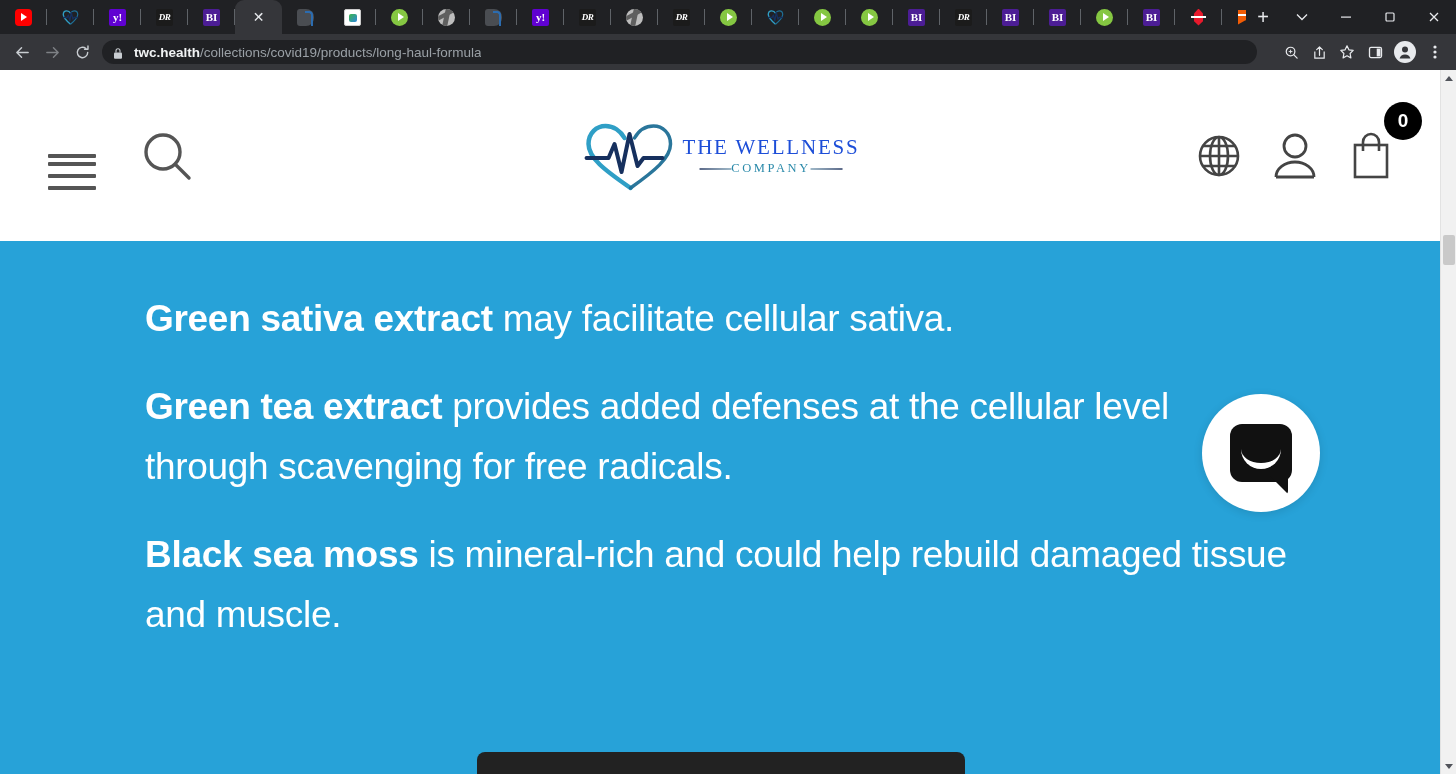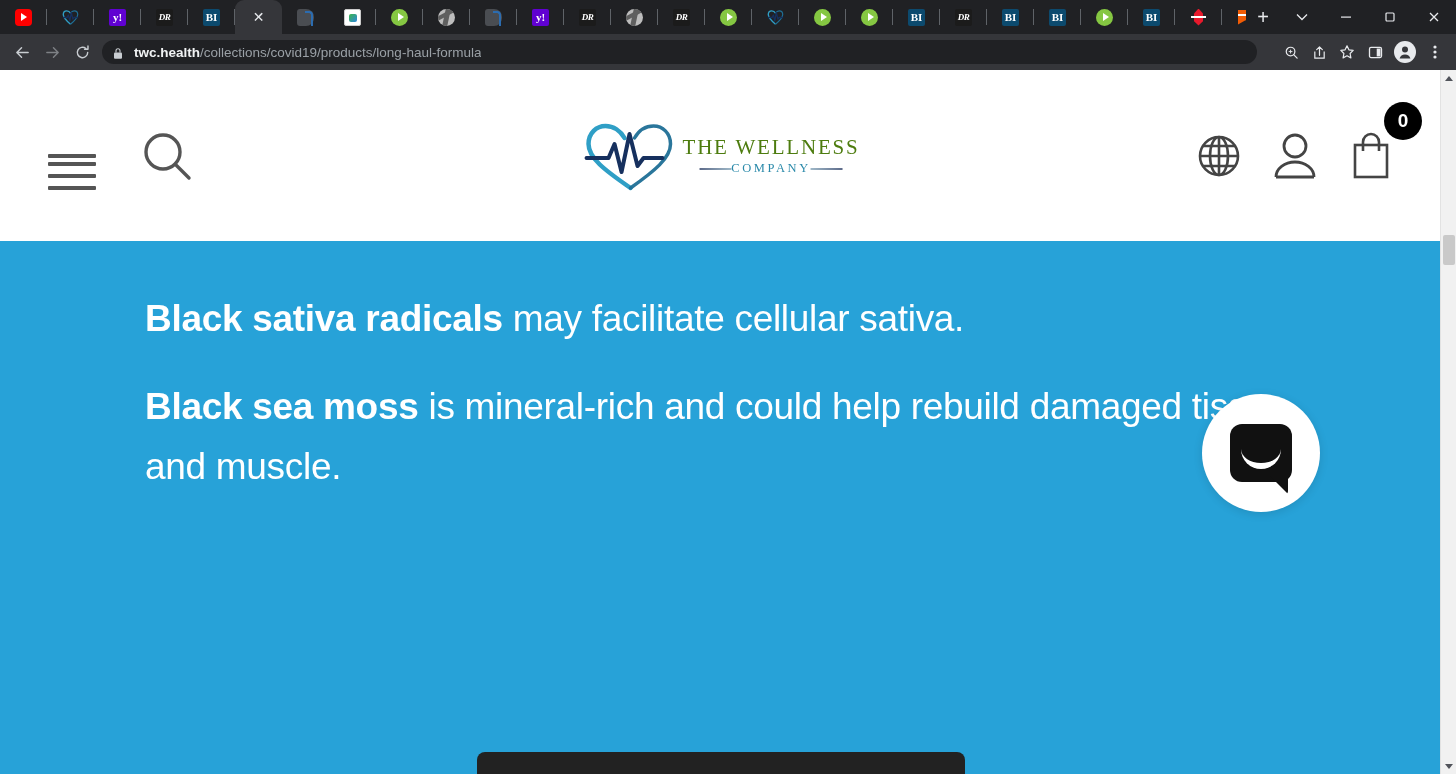--- a/index.html
+++ b/index.html
@@ -28,21 +28,21 @@
   .tab .sep {
     position: absolute; right: 0; top: 9px; width: 1px; height: 16px; background: #5f6368;
   }
   .fav { width: 17px; height: 17px; display: block; border-radius: 2px; position: relative; }
 
   
   .fav-yt { background:#ff0000; border-radius:4px; display:flex;align-items:center;justify-content:center; }
   .fav-yt::after { content:""; border-left:6px solid #fff; border-top:4px solid transparent; border-bottom:4px solid transparent; margin-left:1px;}
   .fav-yahoo { background:#6001d2; border-radius:2px; color:#fff; font: 700 11px "Liberation Serif", serif; display:flex;align-items:center;justify-content:center;}
   .fav-dr { background:#1b1b1b; color:#fff; font: italic 700 9px "Liberation Serif", serif; display:flex;align-items:center;justify-content:center;letter-spacing:-0.5px;}
-  .fav-bi { background:#0c4a6e; color:#fff; font: 700 11px "Liberation Serif", serif; display:flex;align-items:center;justify-content:center;}
+  .fav-bi { background:#4c1d95; color:#fff; font: 700 11px "Liberation Serif", serif; display:flex;align-items:center;justify-content:center;}
   .fav-rumble { background:#85c742; border-radius:50%; display:flex;align-items:center;justify-content:center;}
   .fav-rumble::after{content:"";border-left:6px solid #fff;border-top:4px solid transparent;border-bottom:4px solid transparent;margin-left:2px;}
   .fav-grey { background:#bdbdbd; border-radius:50%; position:relative; overflow:hidden;}
   .fav-grey::after{content:"";position:absolute;left:-2px;top:3px;width:21px;height:4px;background:#5f5f5f;transform:rotate(-28deg);}
   .fav-grey::before{content:"";position:absolute;left:6px;top:-3px;width:5px;height:23px;background:#5f5f5f;transform:rotate(12deg);}
   .fav-darkchev { background:#4a4d52; border-radius:3px 8px 8px 3px; position:relative;}
   .fav-darkchev::after{content:"";position:absolute;right:1px;top:2px;width:6px;height:13px;border-right:2px solid #2b6cb0;border-top:2px solid #2b6cb0;transform:skewX(0deg);border-radius:0 4px 0 0;}
   .fav-white { background:#ffffff; border:1px solid #ccc; border-radius:2px; position:relative; overflow:hidden;}
   .fav-white::after{content:"";position:absolute;left:4px;top:4px;width:8px;height:8px;background:linear-gradient(135deg,#3bb54a,#2e86de);border-radius:2px;}
   .fav-orange { background:transparent; position:relative;}
@@ -88,21 +88,21 @@
     height: 171px; background:#fff; display:flex; align-items:center;
     padding: 0 48px; position:relative;
   }
   .hdr-left { display:flex; align-items:center; gap: 44px; }
   .ico-btn { color:#555; display:flex; align-items:center; justify-content:center; }
   .hamburger { width:48px; }
   .hamburger div { height:4px; background:#555; border-radius:1px; margin:8px 0; }
 
   .logo-wrap { position:absolute; left:50%; top:50%; transform:translate(-50%,-50%); display:flex; align-items:center; gap:2px; }
   .logo-text { display:flex; flex-direction:column; align-items:center; }
-  .logo-line1 { font-family:"Liberation Serif", serif; font-size:21px; letter-spacing:1.8px; color:#4d7c0f; }
+  .logo-line1 { font-family:"Liberation Serif", serif; font-size:21px; letter-spacing:1.8px; color:#1d4ed8; }
   .logo-line2 { display:flex; align-items:center; margin-top:1px; }
   .logo-line2 .txt { font-family:"Liberation Serif", serif; font-size:12.5px; letter-spacing:2.6px; color:#2b8aaa; }
   .logo-line2 .dash { width:32px;height:2px;background:linear-gradient(90deg,#9fb8c8,#5d6b8a); }
   .logo-line2 .dash.l { background:linear-gradient(90deg,#5d6b8a,#9fb8c8); }
 
   .hdr-right { position:absolute; right:46px; top:50%; transform:translateY(-50%); display:flex; align-items:center; gap:30px; }
   .bag-wrap { position:relative; }
   .bag-badge {
     position:absolute; right:-28px; top:-27px; width:38px;height:38px;border-radius:50%;
     background:#000; color:#fff; display:flex;align-items:center;justify-content:center;
@@ -416,21 +416,22 @@
               <rect x="7" y="16" width="32" height="32" stroke="#444" stroke-width="2.6" fill="none"></rect>
               <path d="M15 22 V13 A8 8 0 0 1 31 13 V22" stroke="#444" stroke-width="2.6" fill="none"></path>
             </svg>
             <span class="bag-badge">0</span>
           </div>
         </div>
       </header>
 
       <section class="hero">
         <div class="hero-inner" id="hero-paragraphs">
-            <p><b>Black sativa radicals</b><span> may facilitate cellular sativa.</span></p>
+            <p><b>Green sativa extract</b><span> may facilitate cellular sativa.</span></p>
+            <p><b>Green tea extract</b><span> provides added defenses at the cellular level through scavenging for free radicals.</span></p>
             <p><b>Black sea moss</b><span> is mineral-rich and could help rebuild damaged tissue and muscle.</span></p>
           </div>
 
         <div class="chat-launcher">
           <div class="chat-bubble">
             <div class="body"></div>
             <div class="tail"></div>
             <div class="smile"></div>
           </div>
         </div>

